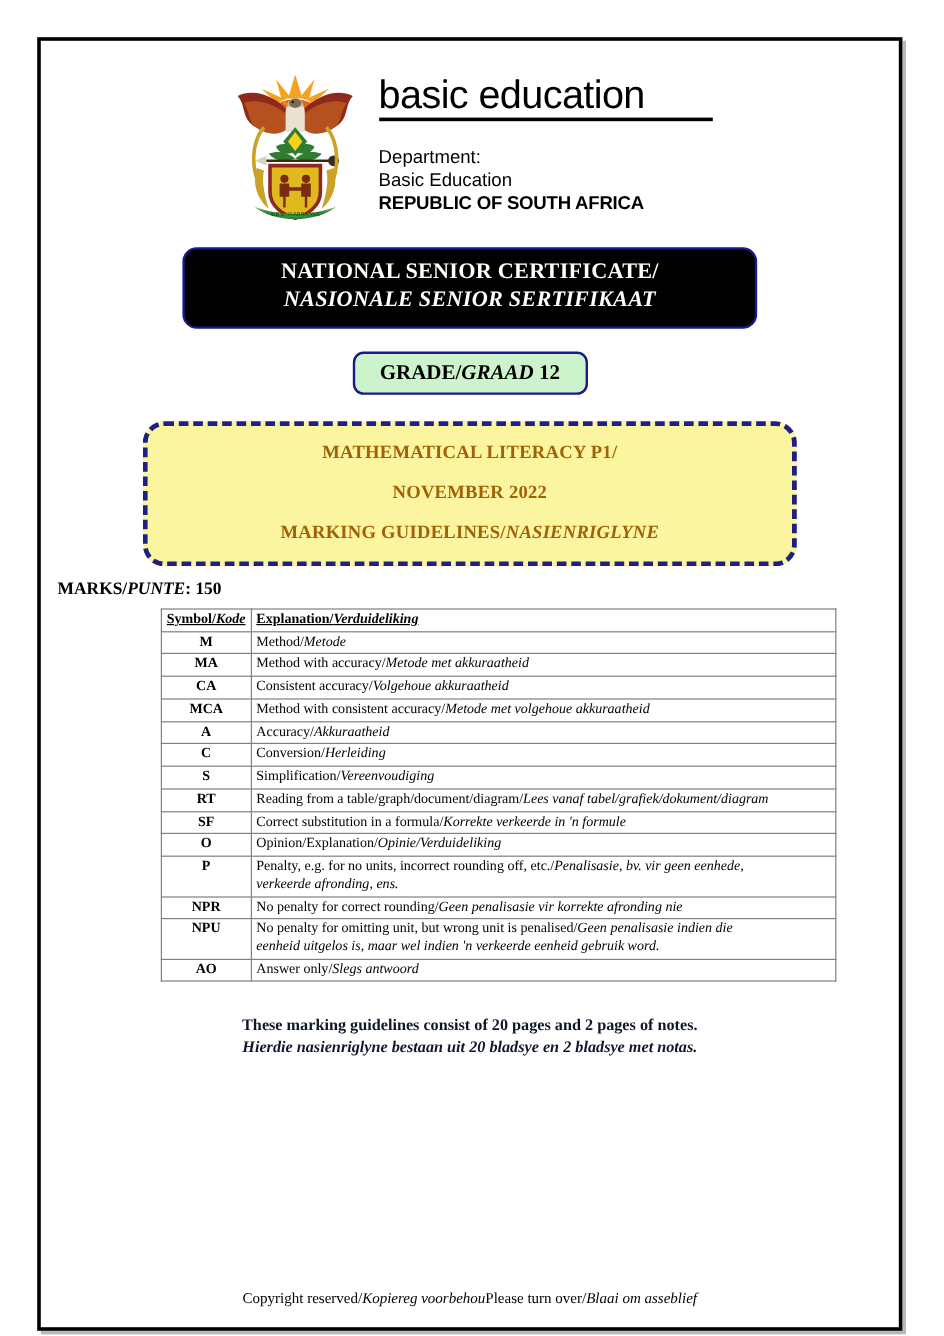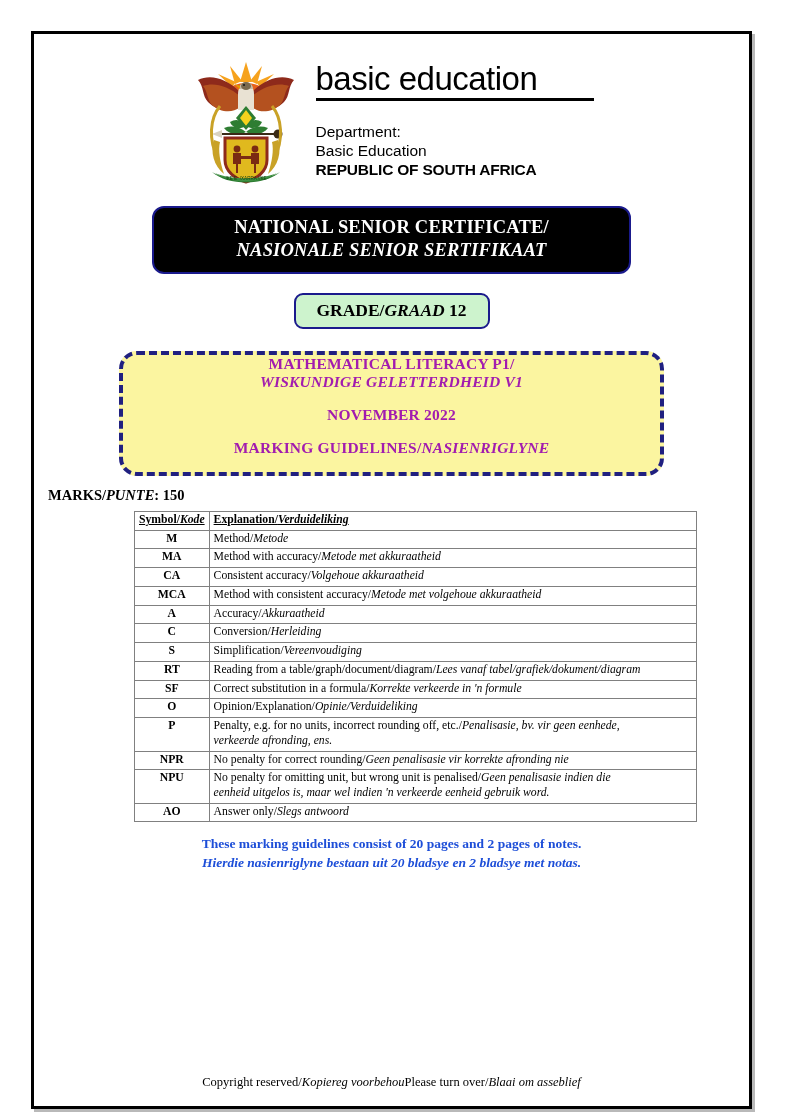--- a/index.html
+++ b/index.html
@@ -77,22 +77,22 @@
   .grade-box .it { font-style: italic; }
 
   
   .yellow-box {
     margin: 22px auto 0 auto;
     width: 545px;
     background: #fbf5a0;
     border: 4px dashed #202080;
     border-radius: 18px;
     text-align: center;
-    padding: 0 0 15px 0;
-    color: #a21caf;
+    padding: 14px 0 15px 0;
+    color: #a16207;
   }
   .yb-line { font-size: 15.5px; font-weight: bold; letter-spacing: 0.2px; }
   .yb-line.it { font-style: italic; }
   .yb-gap { height: 15px; }
 
   
   .marks {
     margin: 11px 0 0 14px;
     font-size: 14.5px;
     font-weight: bold;
@@ -120,25 +120,25 @@
     font-weight: bold;
     font-size: 11.5px;
     white-space: nowrap;
   }
   tr.head td { font-weight: bold; }
   tr.head td span.u { text-decoration: underline; }
   .it { font-style: italic; }
 
   
   .notice {
-    margin: 13px auto 0 auto;
+    margin: 27px auto 0 auto;
     text-align: center;
     font-size: 13.5px;
     font-weight: bold;
-    color: #1d4ed8;
+    color: #0f172a;
     line-height: 1.35;
     width: 600px;
   }
   .notice .l2 { font-style: italic; }
 
   
   .footer {
     position: absolute;
     left: 18px; right: 18px;
     bottom: 16px;
@@ -232,21 +232,20 @@
 
   <div class="nsc-box">
     <div class="nsc-line1">NATIONAL SENIOR CERTIFICATE/</div>
     <div class="nsc-line2">NASIONALE SENIOR SERTIFIKAAT</div>
   </div>
 
   <div class="grade-box"><span>GRADE/</span><span class="it">GRAAD</span><span> 12</span></div>
 
   <div class="yellow-box">
     <div class="yb-line">MATHEMATICAL LITERACY P1/</div>
-    <div class="yb-line it">WISKUNDIGE GELETTERDHEID V1</div>
     <div class="yb-gap"></div>
     <div class="yb-line">NOVEMBER 2022</div>
     <div class="yb-gap"></div>
     <div class="yb-line"><span>MARKING GUIDELINES/</span><span class="it">NASIENRIGLYNE</span></div>
   </div>
 
   <div class="marks"><span>MARKS/</span><span class="it">PUNTE</span><span>:  </span><span>150</span></div>
 
   <table class="codes">
     <tbody id="codes-body">

